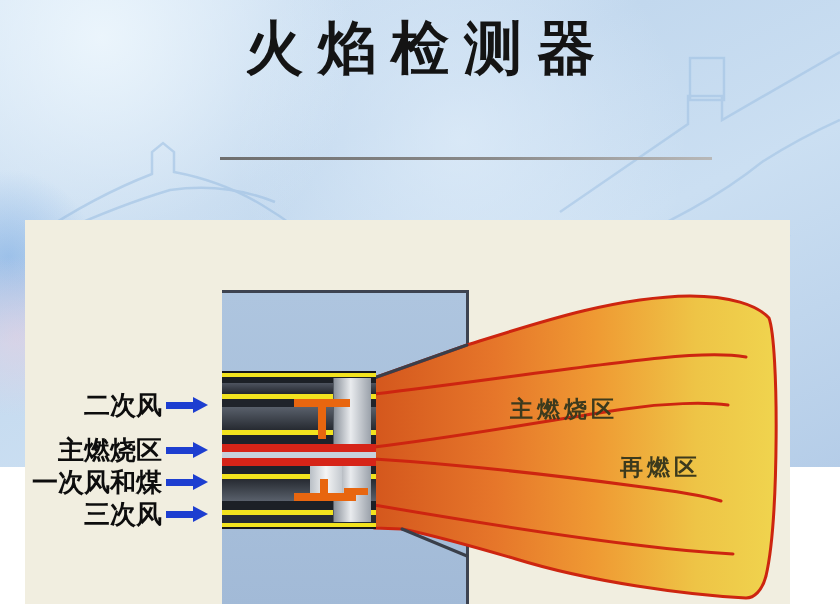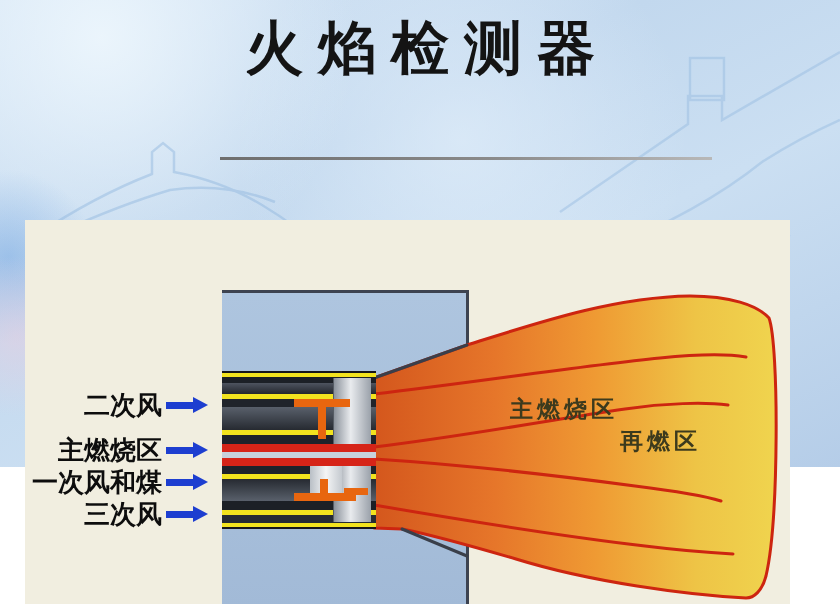--- a/index.html
+++ b/index.html
@@ -156,15 +156,15 @@
   </div>
   <div class="inlet-row" style="left:0;top:500px;">
     <span class="inlet-text">三次风</span>
     <span class="arrow" style="top:6px;">
         <span class="shaft"></span>
         <span class="head"></span>
       </span>
   </div>
 
   <div class="zone-label" style="left:510px;top:394px;">主燃烧区</div>
-  <div class="zone-label" style="left:620px;top:426px;text-align:center;">再燃区</div>
+  <div class="zone-label" style="left:620px;top:452px;text-align:center;">再燃区</div>
 
 </div>
 
 </body></html>

